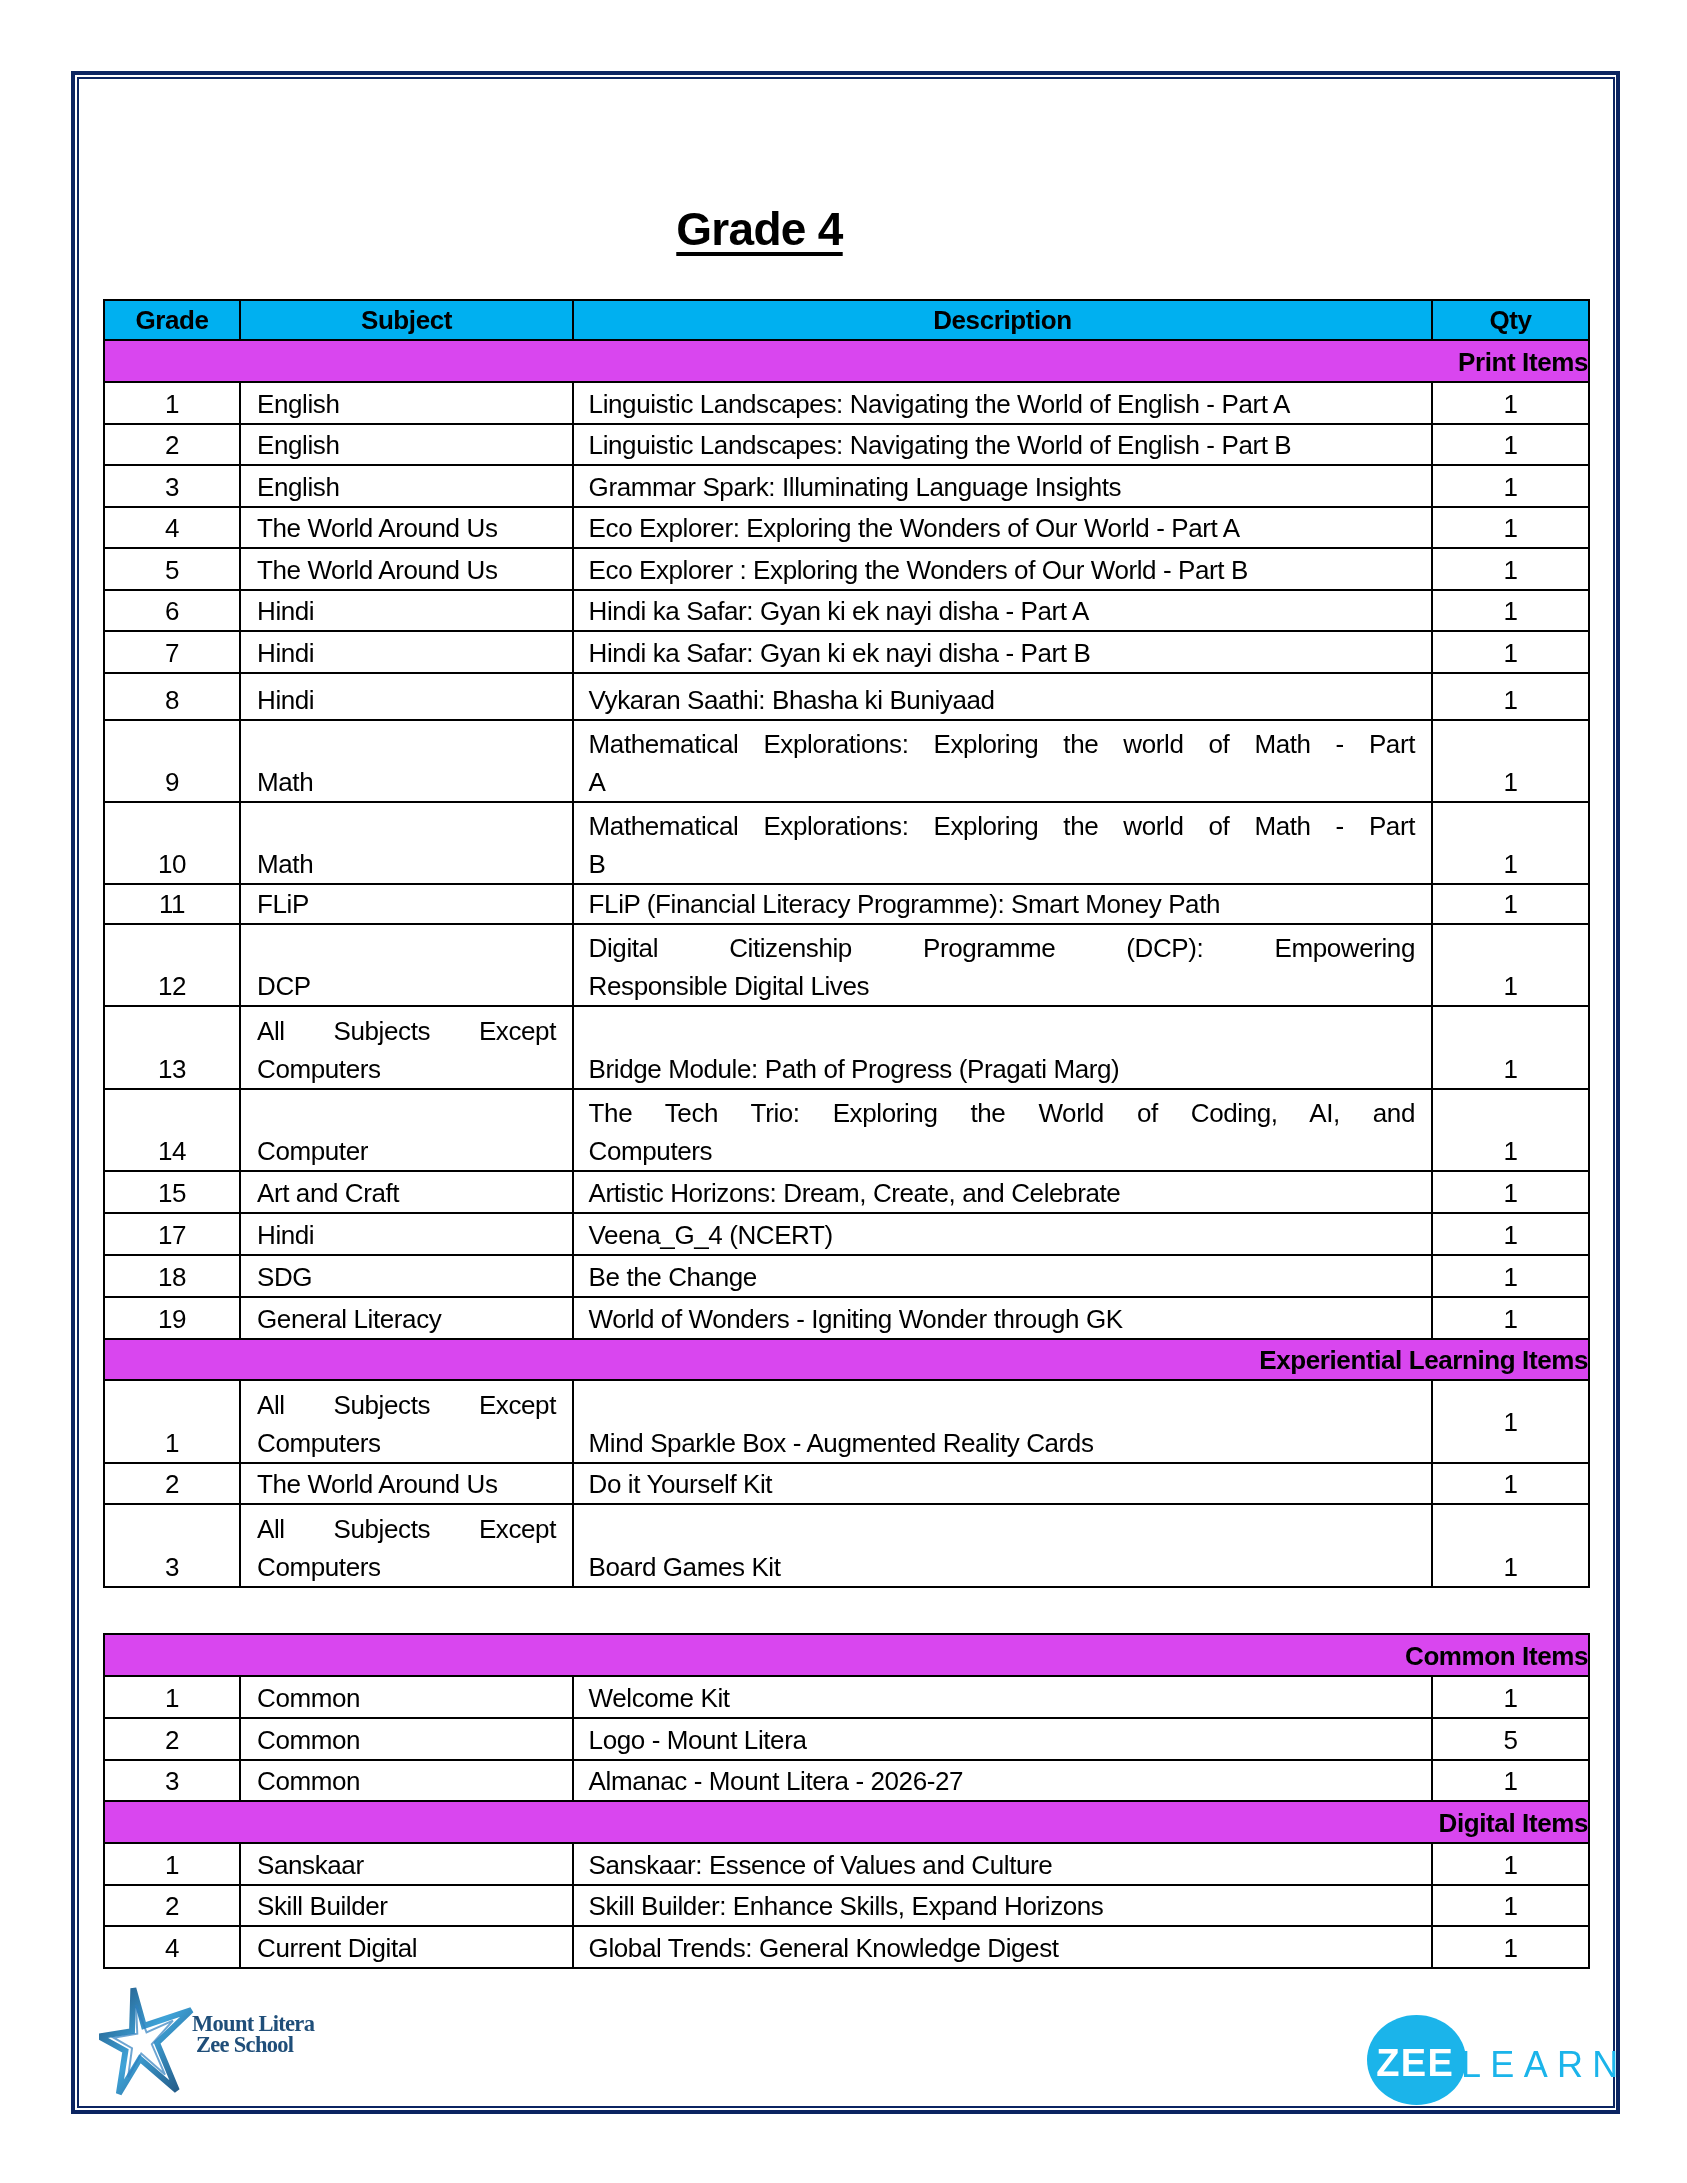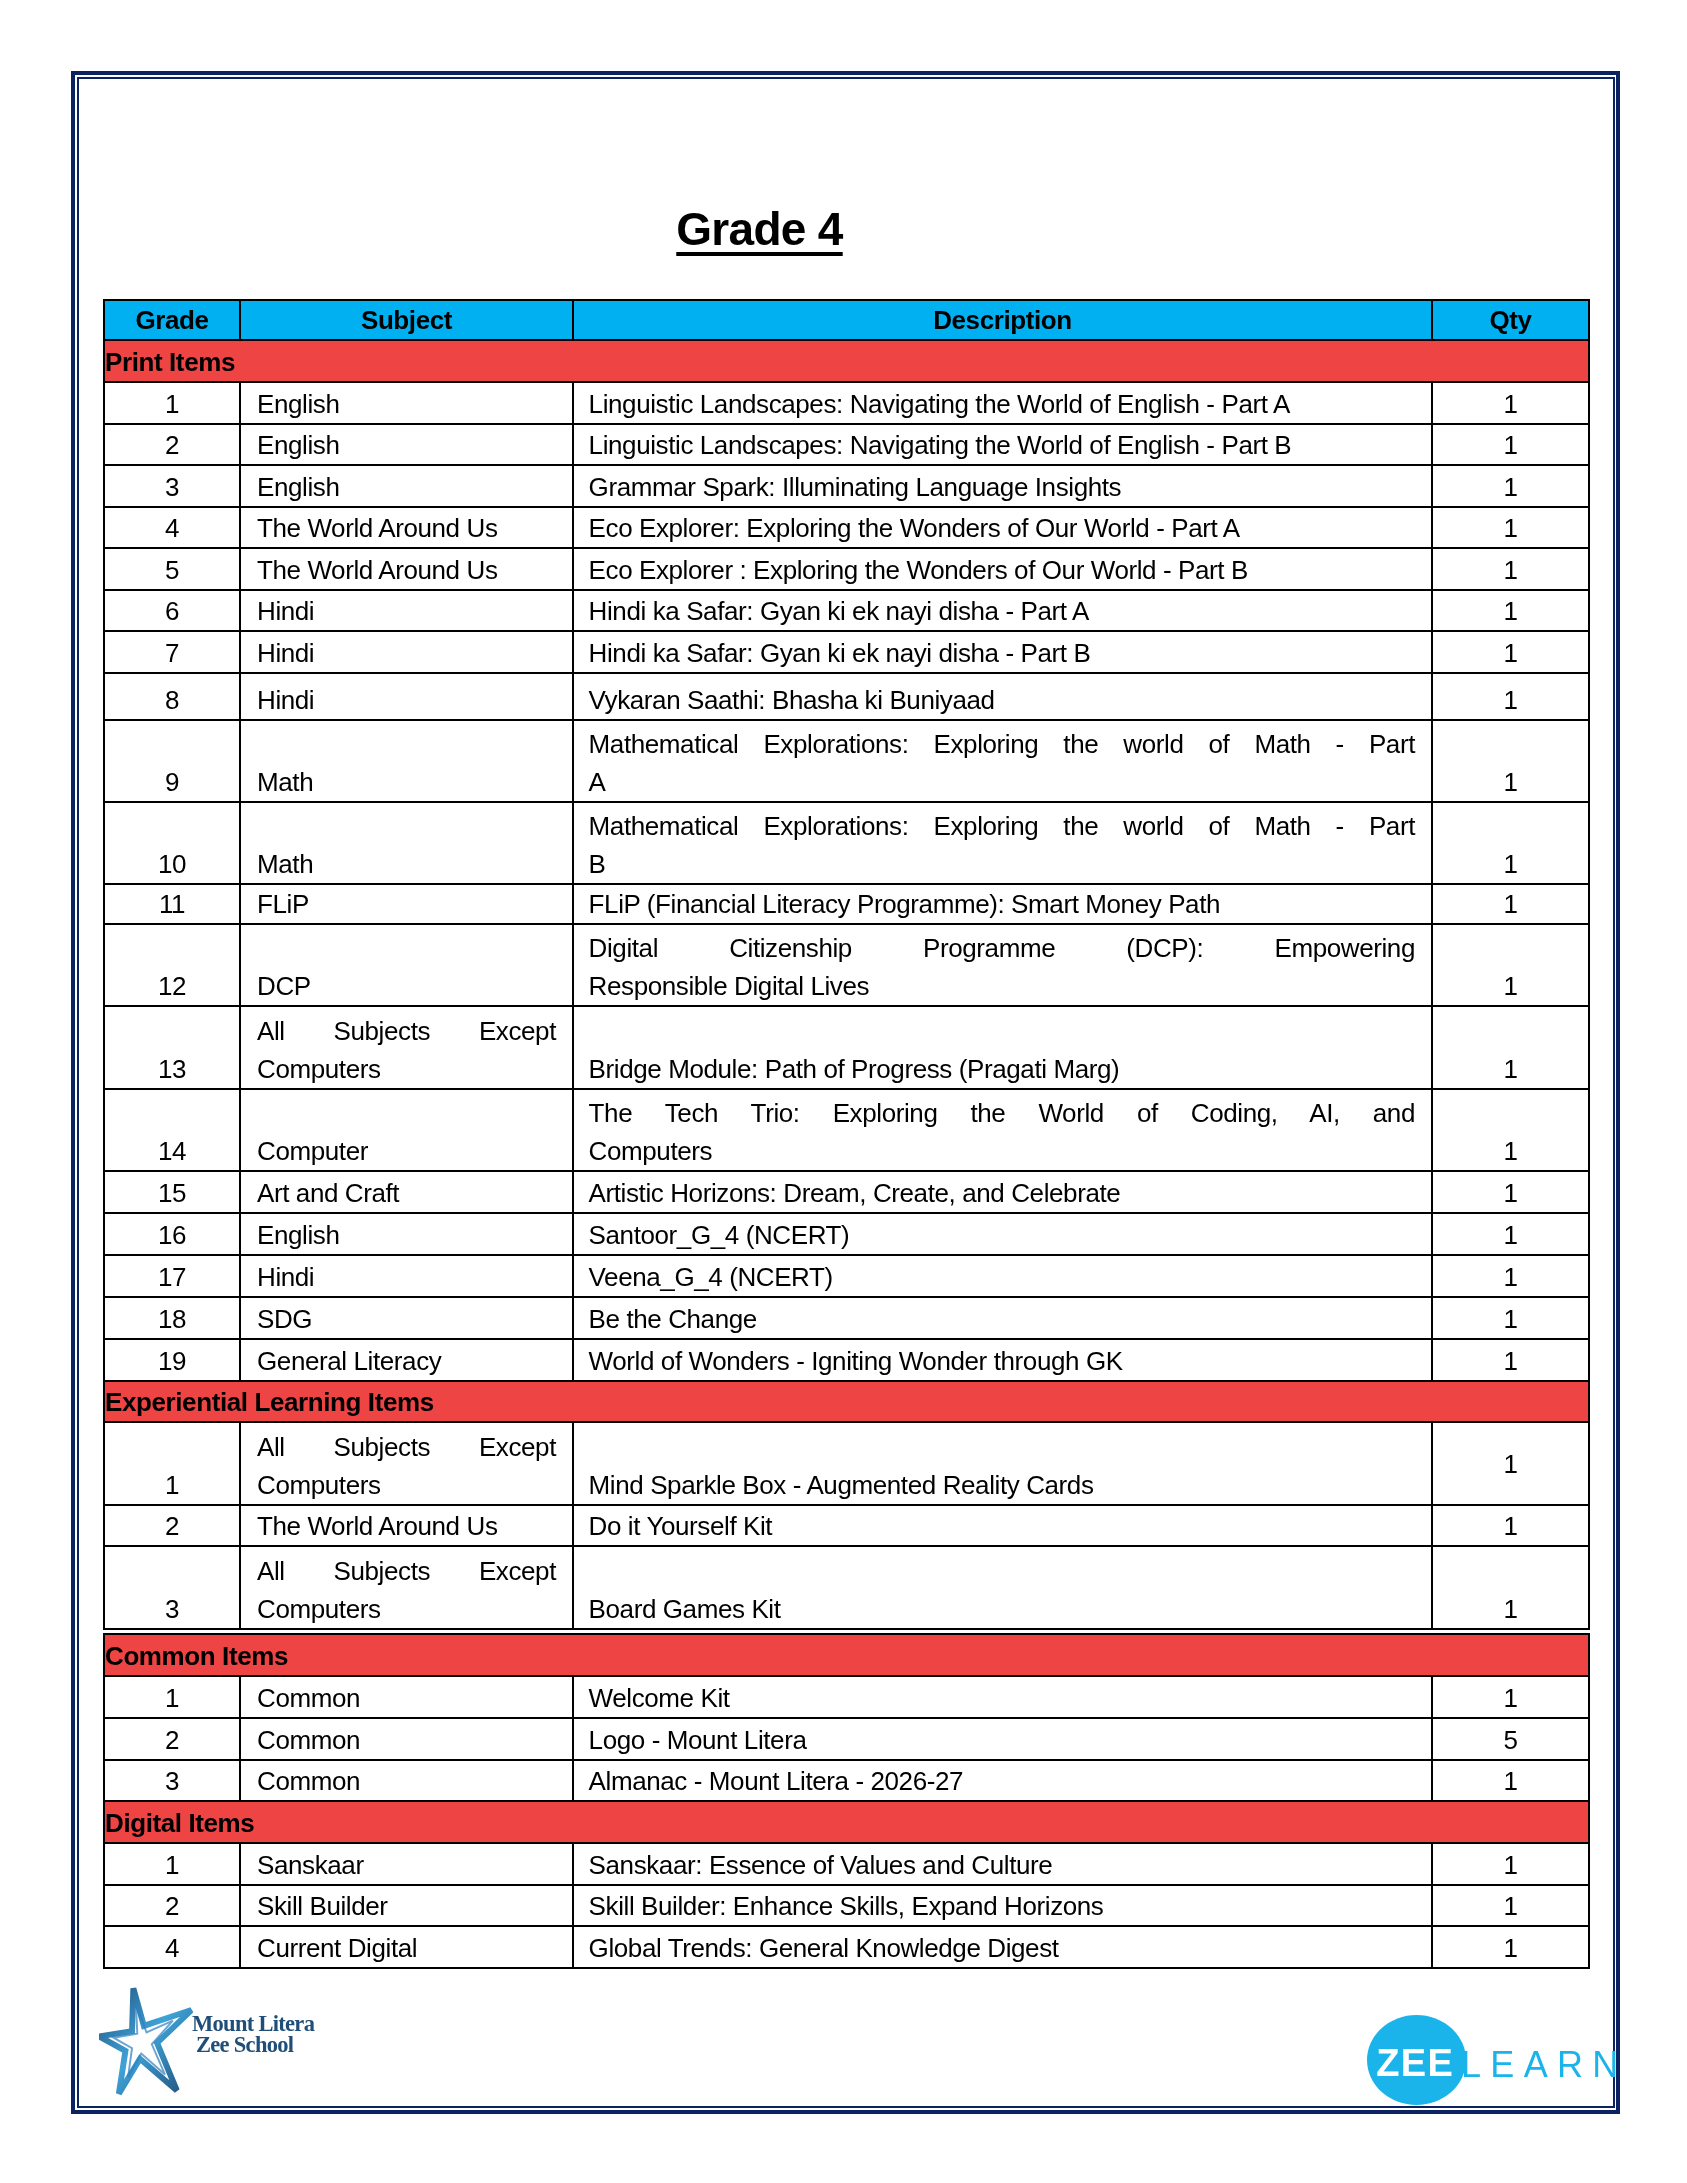--- a/index.html
+++ b/index.html
@@ -12,21 +12,21 @@
   .title { position:absolute; left:0; width:1519px; top:202px; text-align:center;
            font-size:46px; font-weight:bold; letter-spacing:-0.7px; }
   .title span { text-decoration:underline; text-decoration-thickness:4px; text-underline-offset:6.6px; }
 
   table.grid { position:absolute; left:103px; width:1485px; border-collapse:collapse; table-layout:fixed; }
   table.grid td, table.grid th { border:2px solid #000; padding:0; font-size:26px; letter-spacing:-0.4px;
       line-height:38px; vertical-align:bottom; }
   table.grid col.c1 { width:136px; } table.grid col.c2 { width:333px; }
   table.grid col.c3 { width:859px; } table.grid col.c4 { width:157px; }
   th.hdr { background:#00B0F0; font-weight:bold; text-align:center; height:37px; vertical-align:middle; }
-  td.section { background:#ef4444; font-weight:bold; text-align:left; vertical-align:middle; }
+  td.section { background:#d946ef; font-weight:bold; text-align:right; vertical-align:middle; }
   td.num { text-align:center; }
   td.qty { text-align:center; }
   td.subj { padding-left:16px !important; padding-right:16px !important; }
   td.desc { padding-left:14.6px !important; padding-right:16px !important; }
   .line { display:block; white-space:nowrap; }
   .just { display:block; text-align:justify; text-align-last:justify; white-space:normal; }
   td.qty.mid { vertical-align:middle; }
 
   .ml-logo { position:absolute; left:99px; top:1985px; width:218px; height:112px; }
   .ml-text { position:absolute; left:192px; top:2013px; font-family:"Liberation Serif", serif;
@@ -208,30 +208,20 @@
         </td>
         <td class="qty">1</td>
       </tr>
       <tr style="height: 42px;">
         <td class="num">15</td>
         <td class="subj">
           <span class="line">Art and Craft</span>
         </td>
         <td class="desc">
           <span class="line">Artistic Horizons: Dream, Create, and Celebrate</span>
-        </td>
-        <td class="qty">1</td>
-      </tr>
-      <tr style="height: 42px;">
-        <td class="num">16</td>
-        <td class="subj">
-          <span class="line">English</span>
-        </td>
-        <td class="desc">
-          <span class="line">Santoor_G_4 (NCERT)</span>
         </td>
         <td class="qty">1</td>
       </tr>
       <tr style="height: 42px;">
         <td class="num">17</td>
         <td class="subj">
           <span class="line">Hindi</span>
         </td>
         <td class="desc">
           <span class="line">Veena_G_4 (NCERT)</span>

